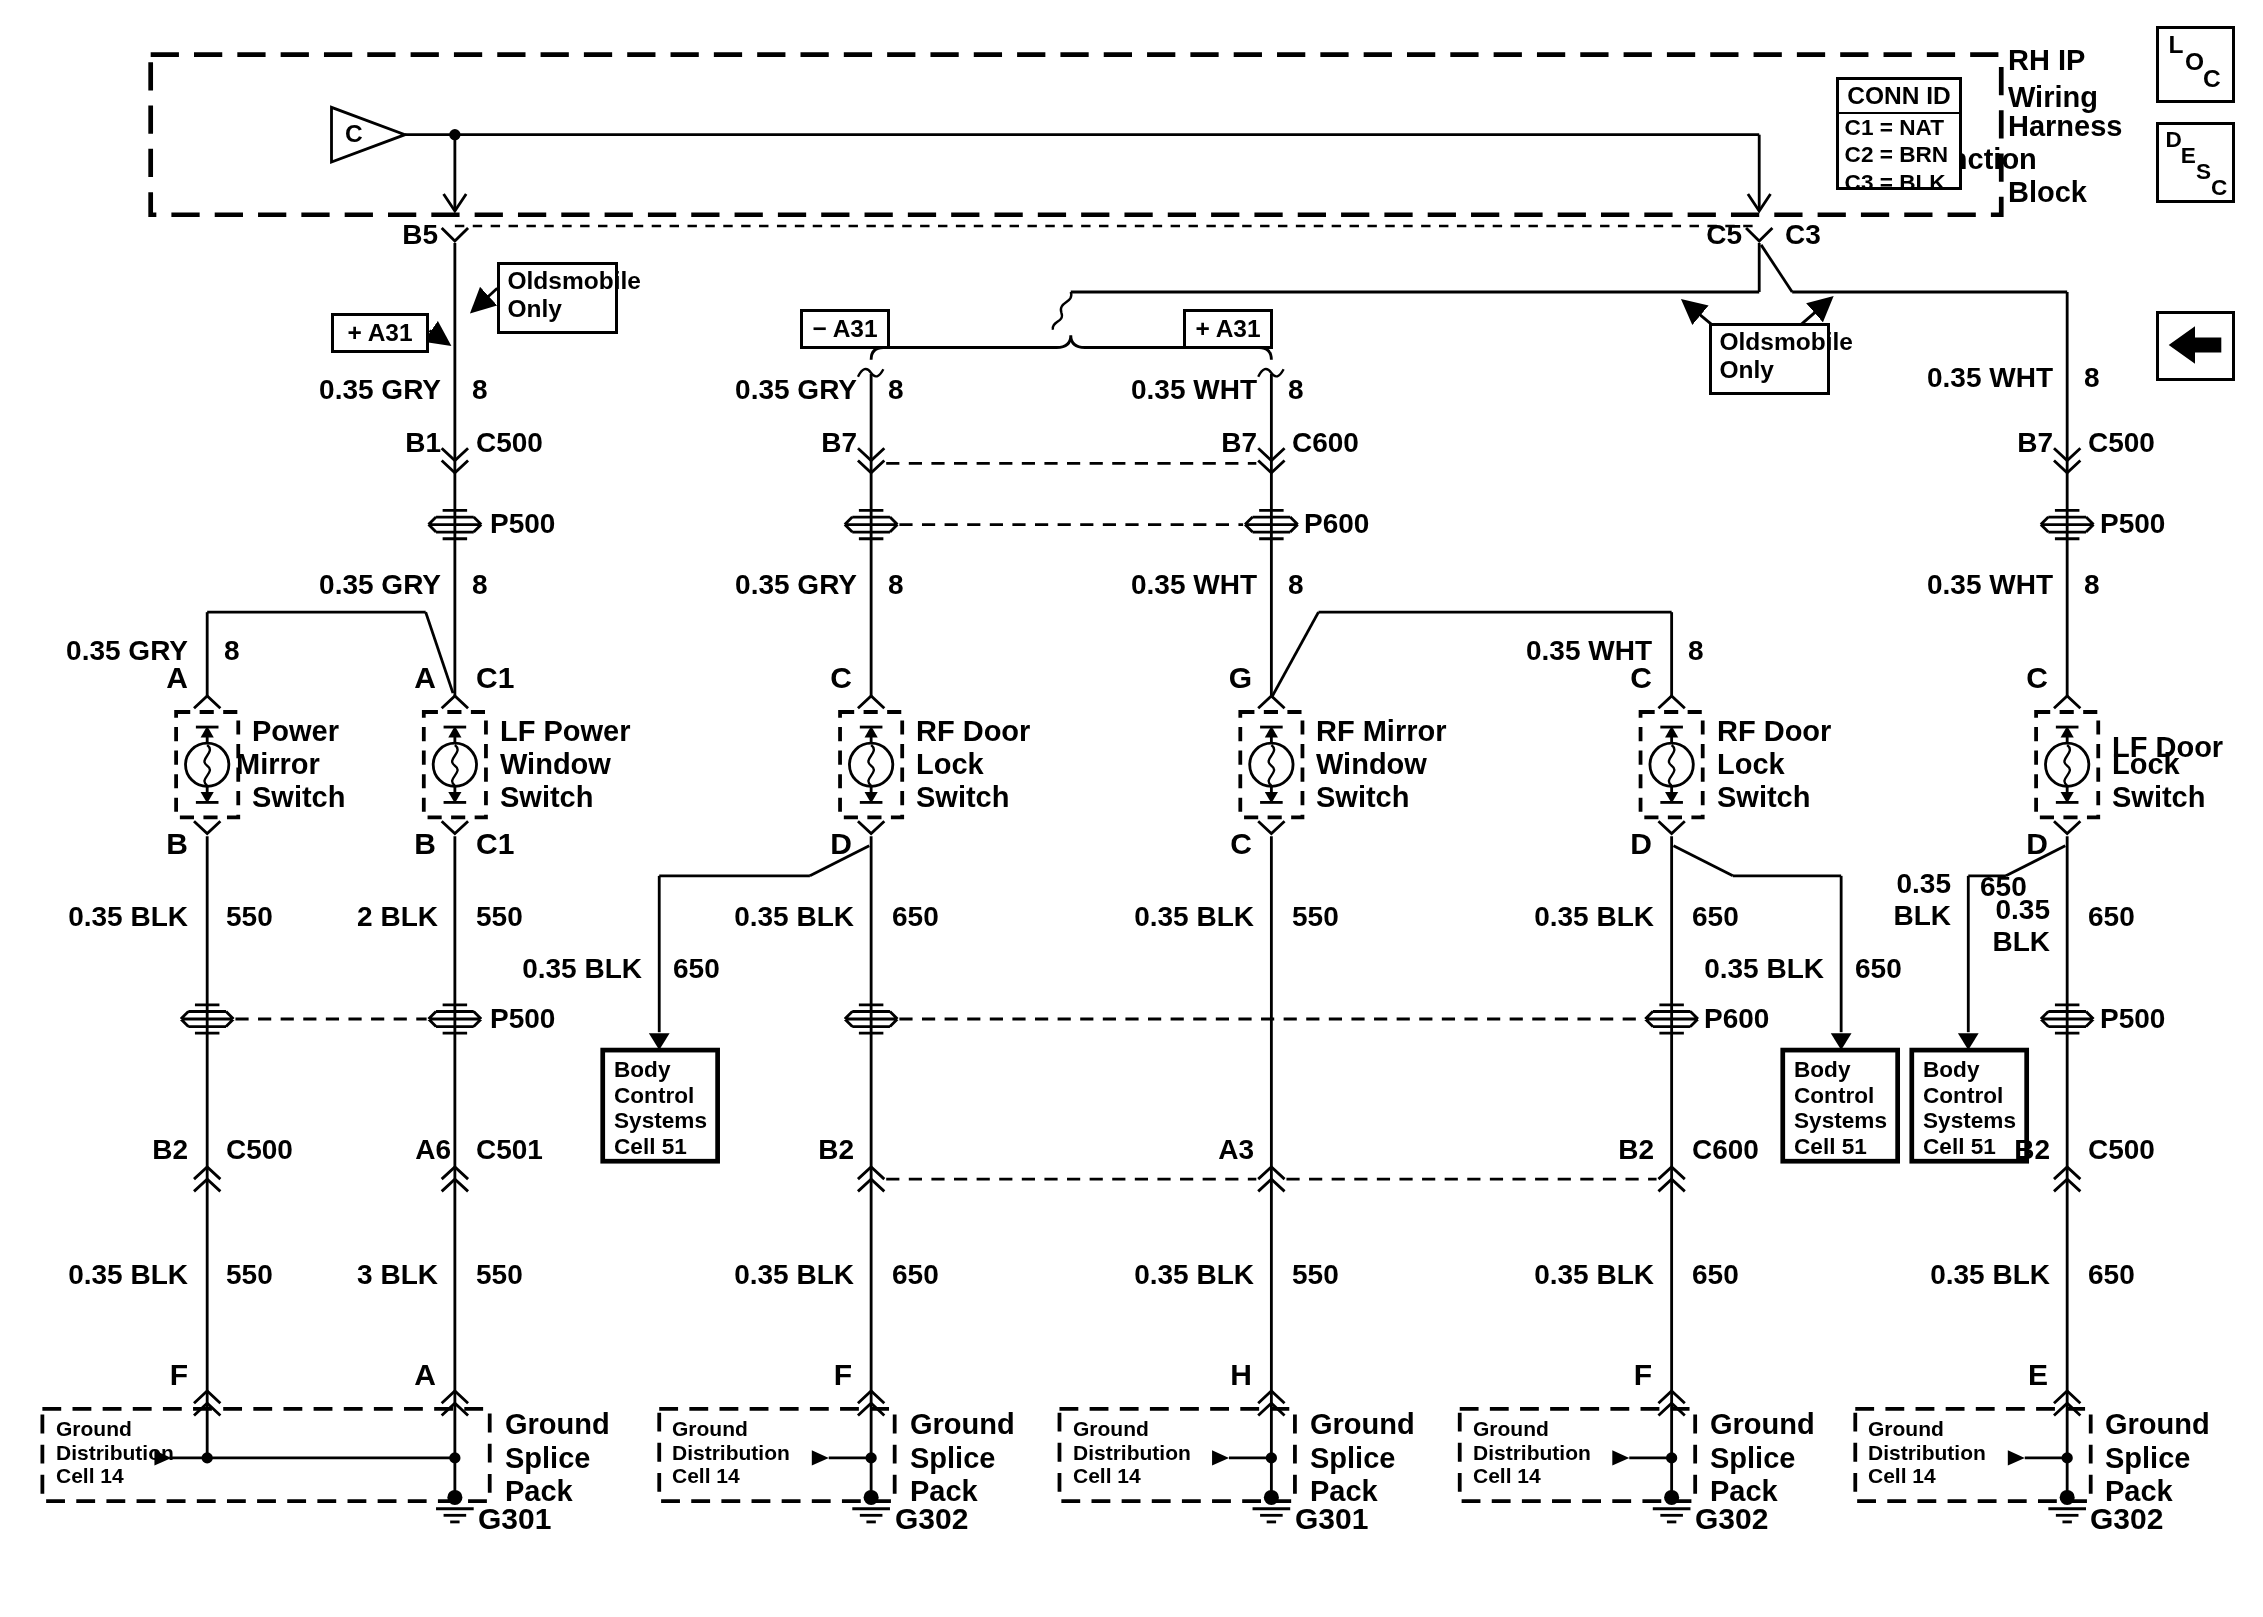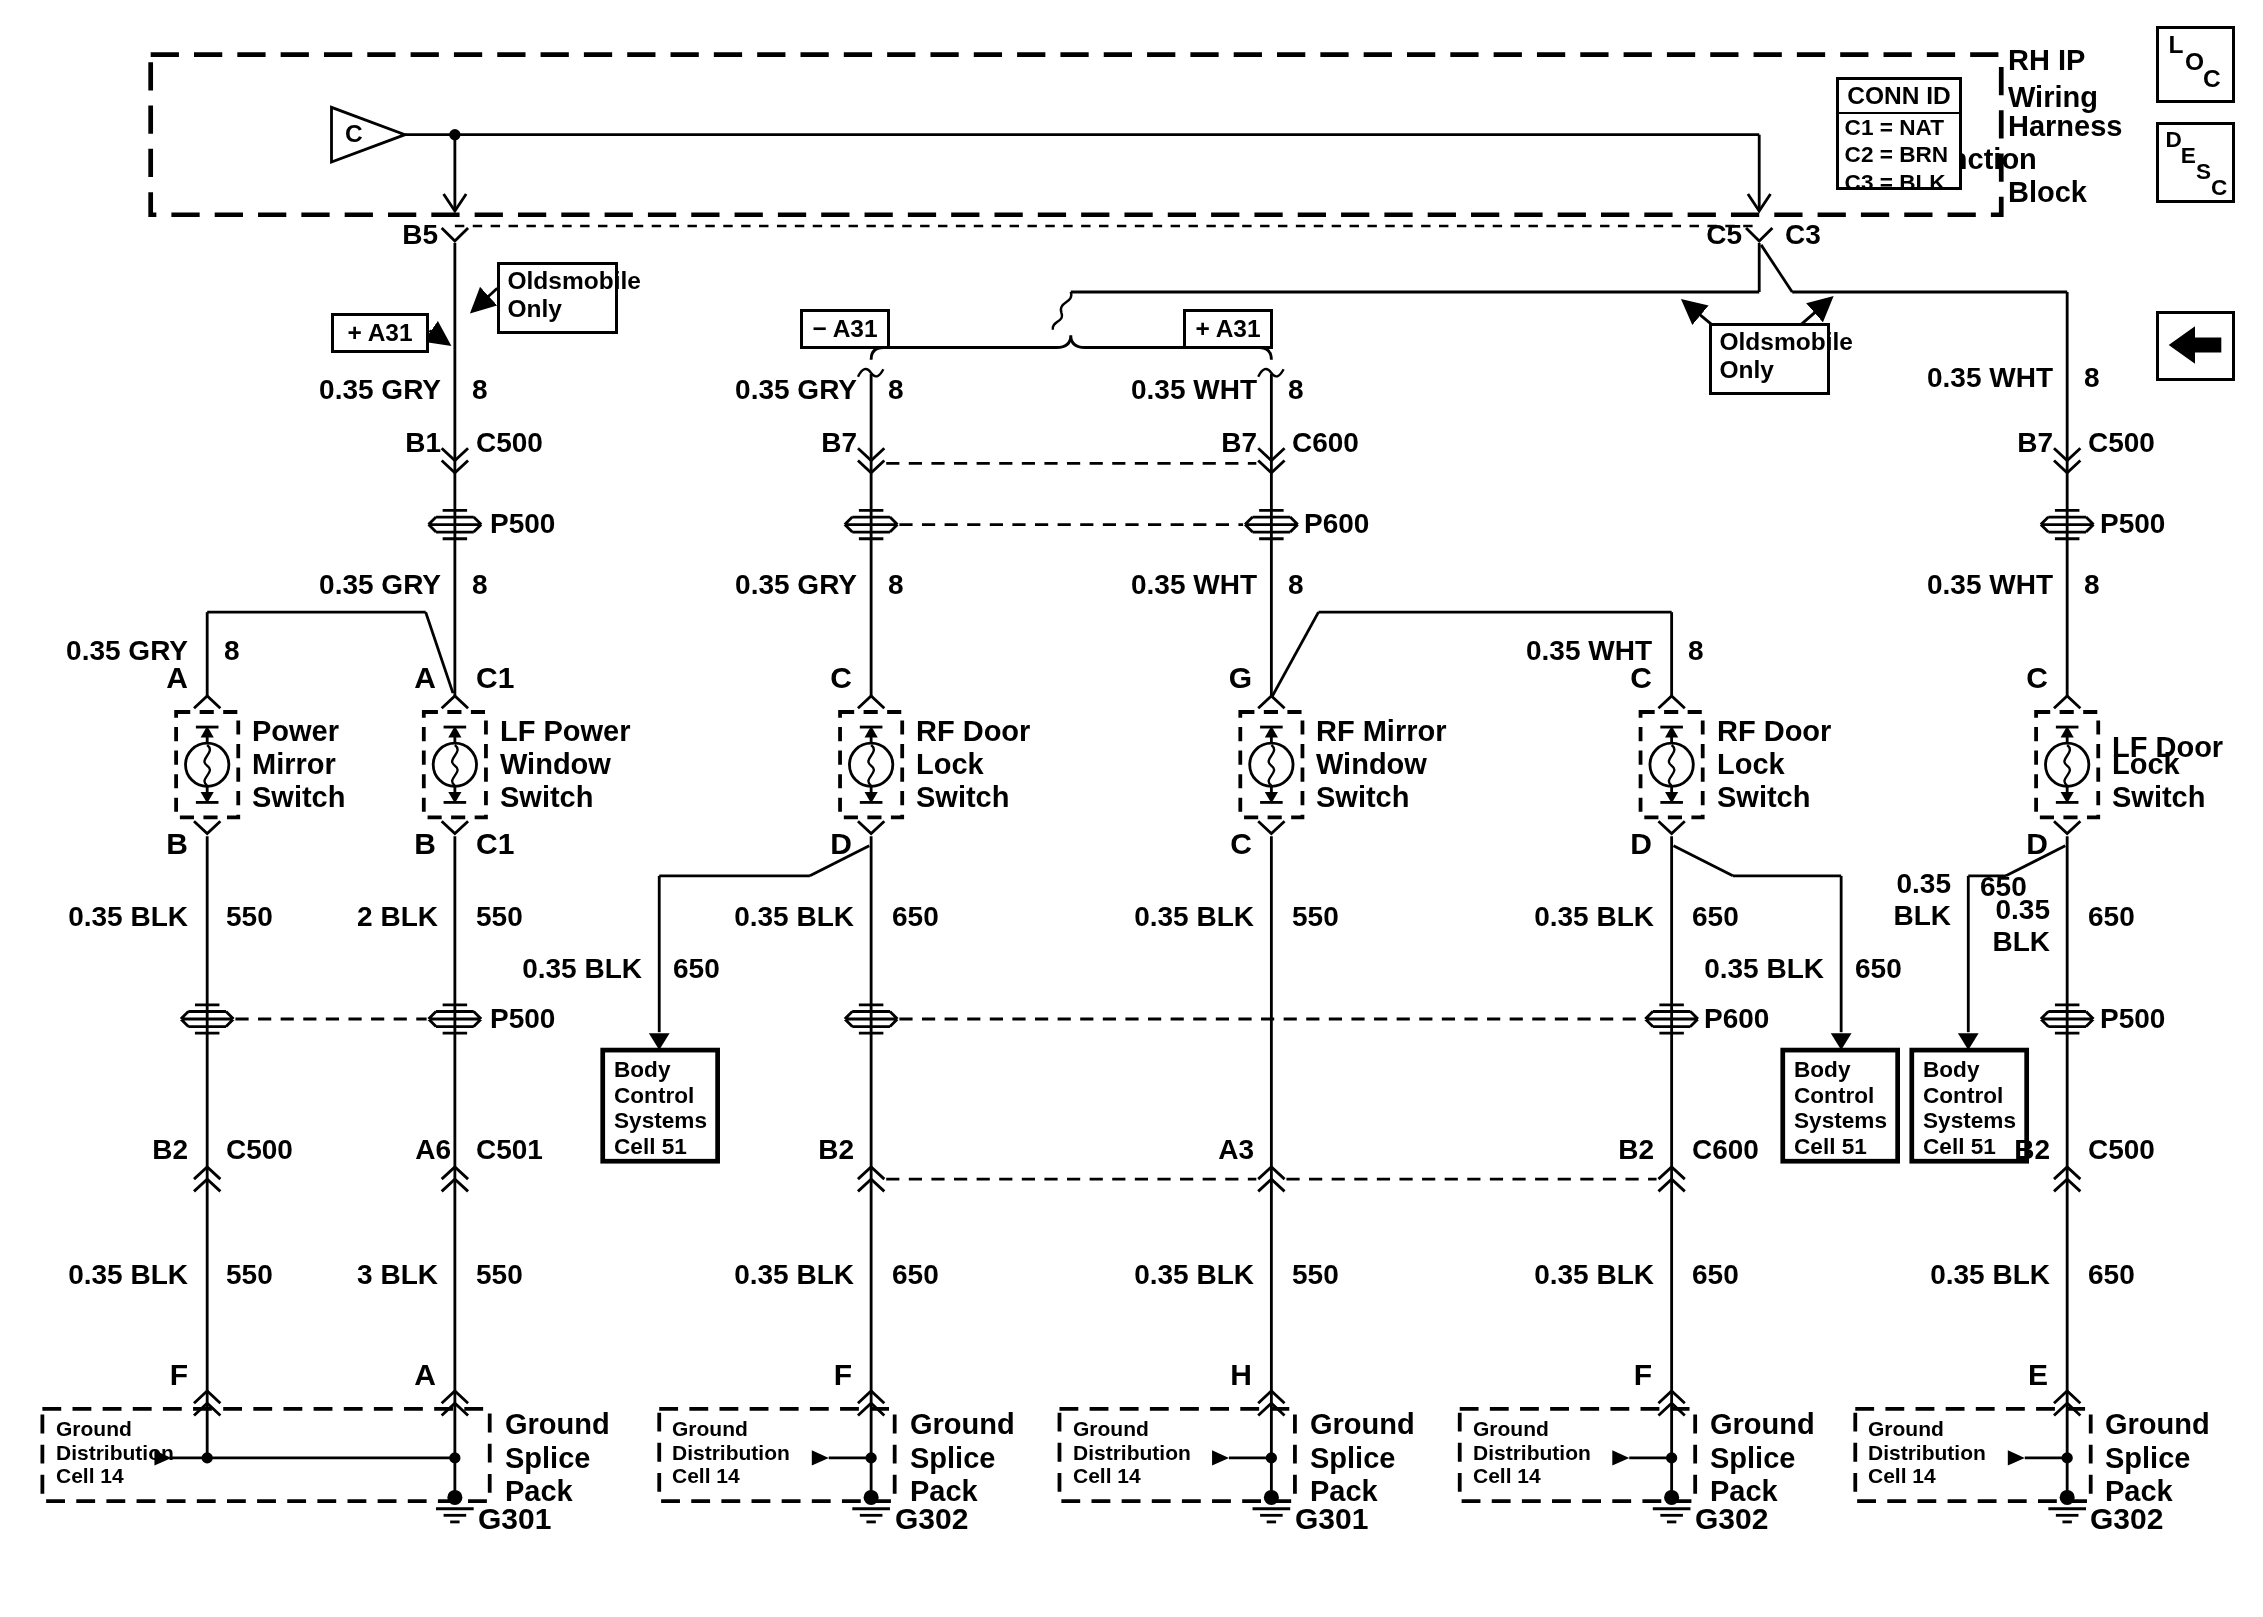--- a/index.html
+++ b/index.html
@@ -289,21 +289,21 @@
 
 <div class="lbl fs32 ra" style="left:28px;top:662px">A</div>
 <div class="lbl fs32 ra" style="left:276px;top:662px">A</div>
 <div class="lbl fs32" style="left:476px;top:662px">C1</div>
 <div class="lbl fs32 ra" style="left:692px;top:662px">C</div>
 <div class="lbl fs32 ra" style="left:1092px;top:662px">G</div>
 <div class="lbl fs32 ra" style="left:1492px;top:662px">C</div>
 <div class="lbl fs32 ra" style="left:1888px;top:662px">C</div>
 
 <div class="lbl fs31" style="left:252px;top:716px">Power</div>
-<div class="lbl fs31" style="left:252px;top:749px">Mirror</div>
+<div class="lbl fs31" style="left:236px;top:749px">Mirror</div>
 <div class="lbl fs31" style="left:252px;top:782px">Switch</div>
 <div class="lbl fs31" style="left:500px;top:716px">LF Power</div>
 <div class="lbl fs31" style="left:500px;top:749px">Window</div>
 <div class="lbl fs31" style="left:500px;top:782px">Switch</div>
 <div class="lbl fs31" style="left:916px;top:716px">RF Door</div>
 <div class="lbl fs31" style="left:916px;top:749px">Lock</div>
 <div class="lbl fs31" style="left:916px;top:782px">Switch</div>
 <div class="lbl fs31" style="left:1316px;top:716px">RF Mirror</div>
 <div class="lbl fs31" style="left:1316px;top:749px">Window</div>
 <div class="lbl fs31" style="left:1316px;top:782px">Switch</div>

